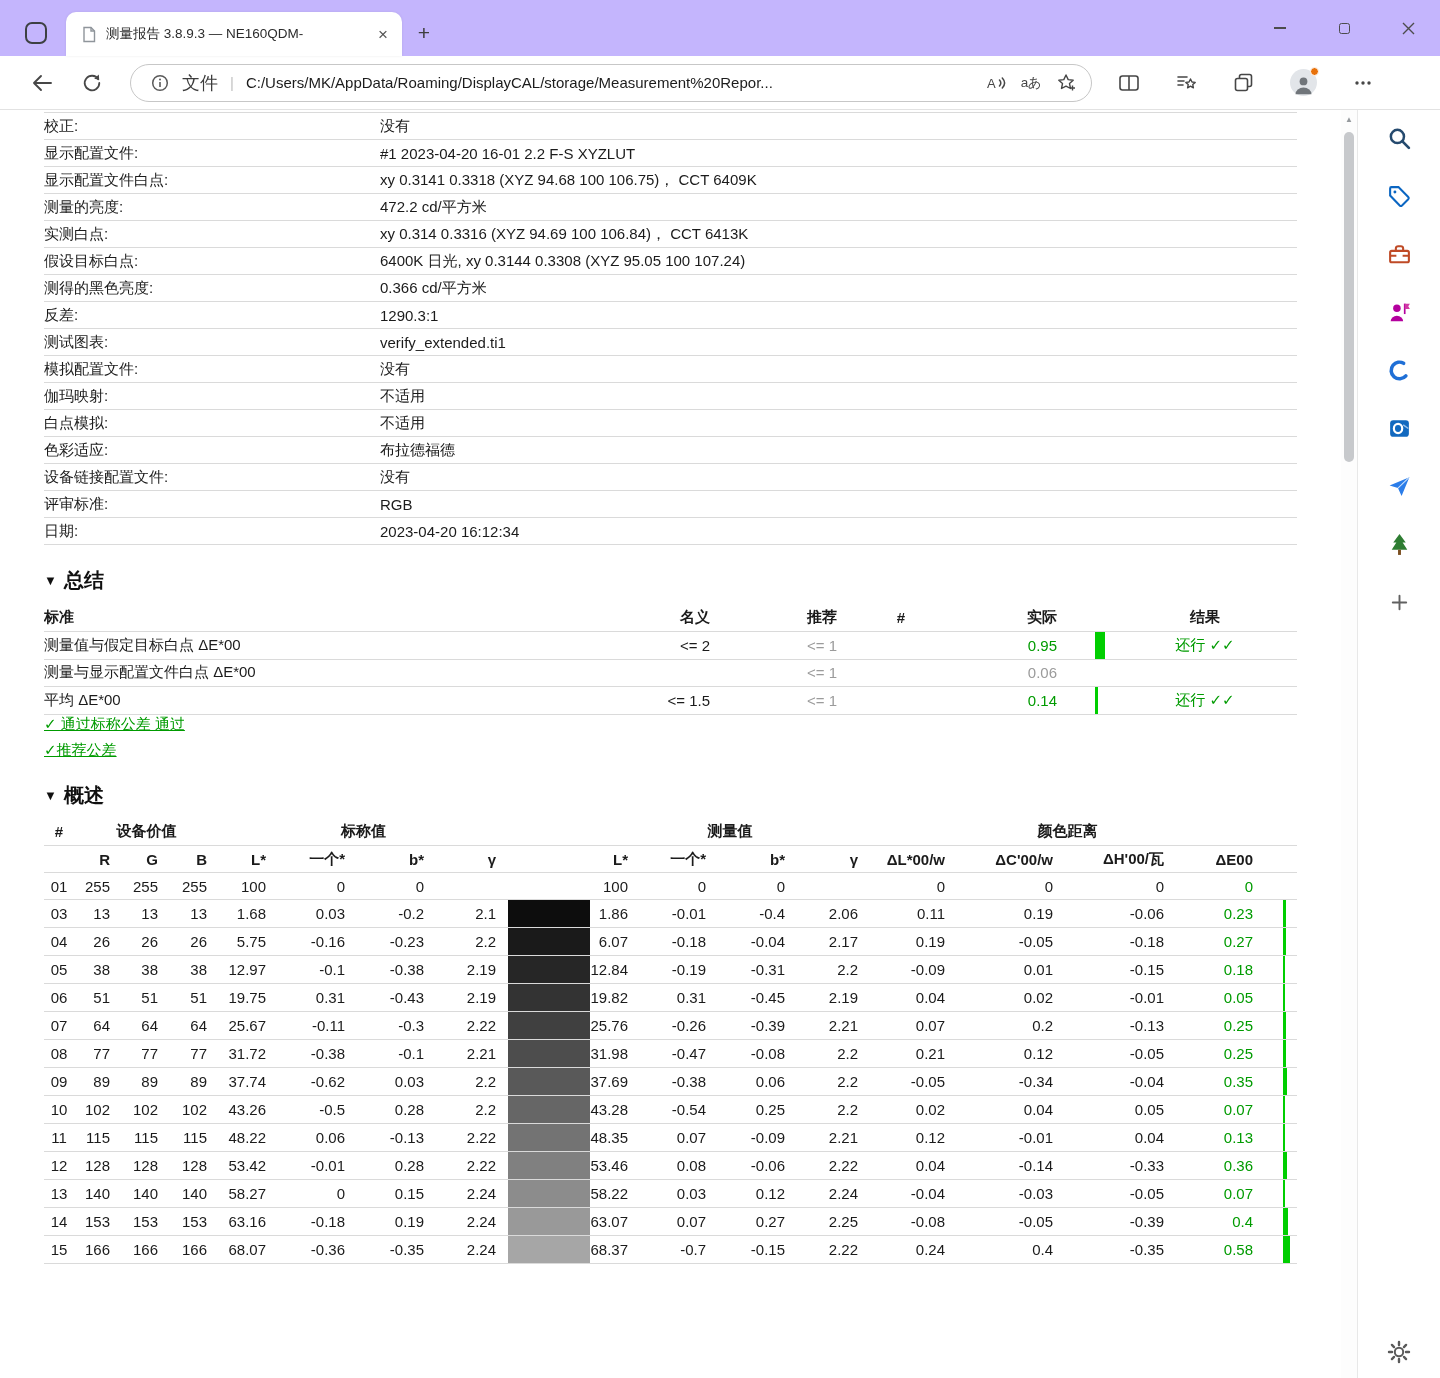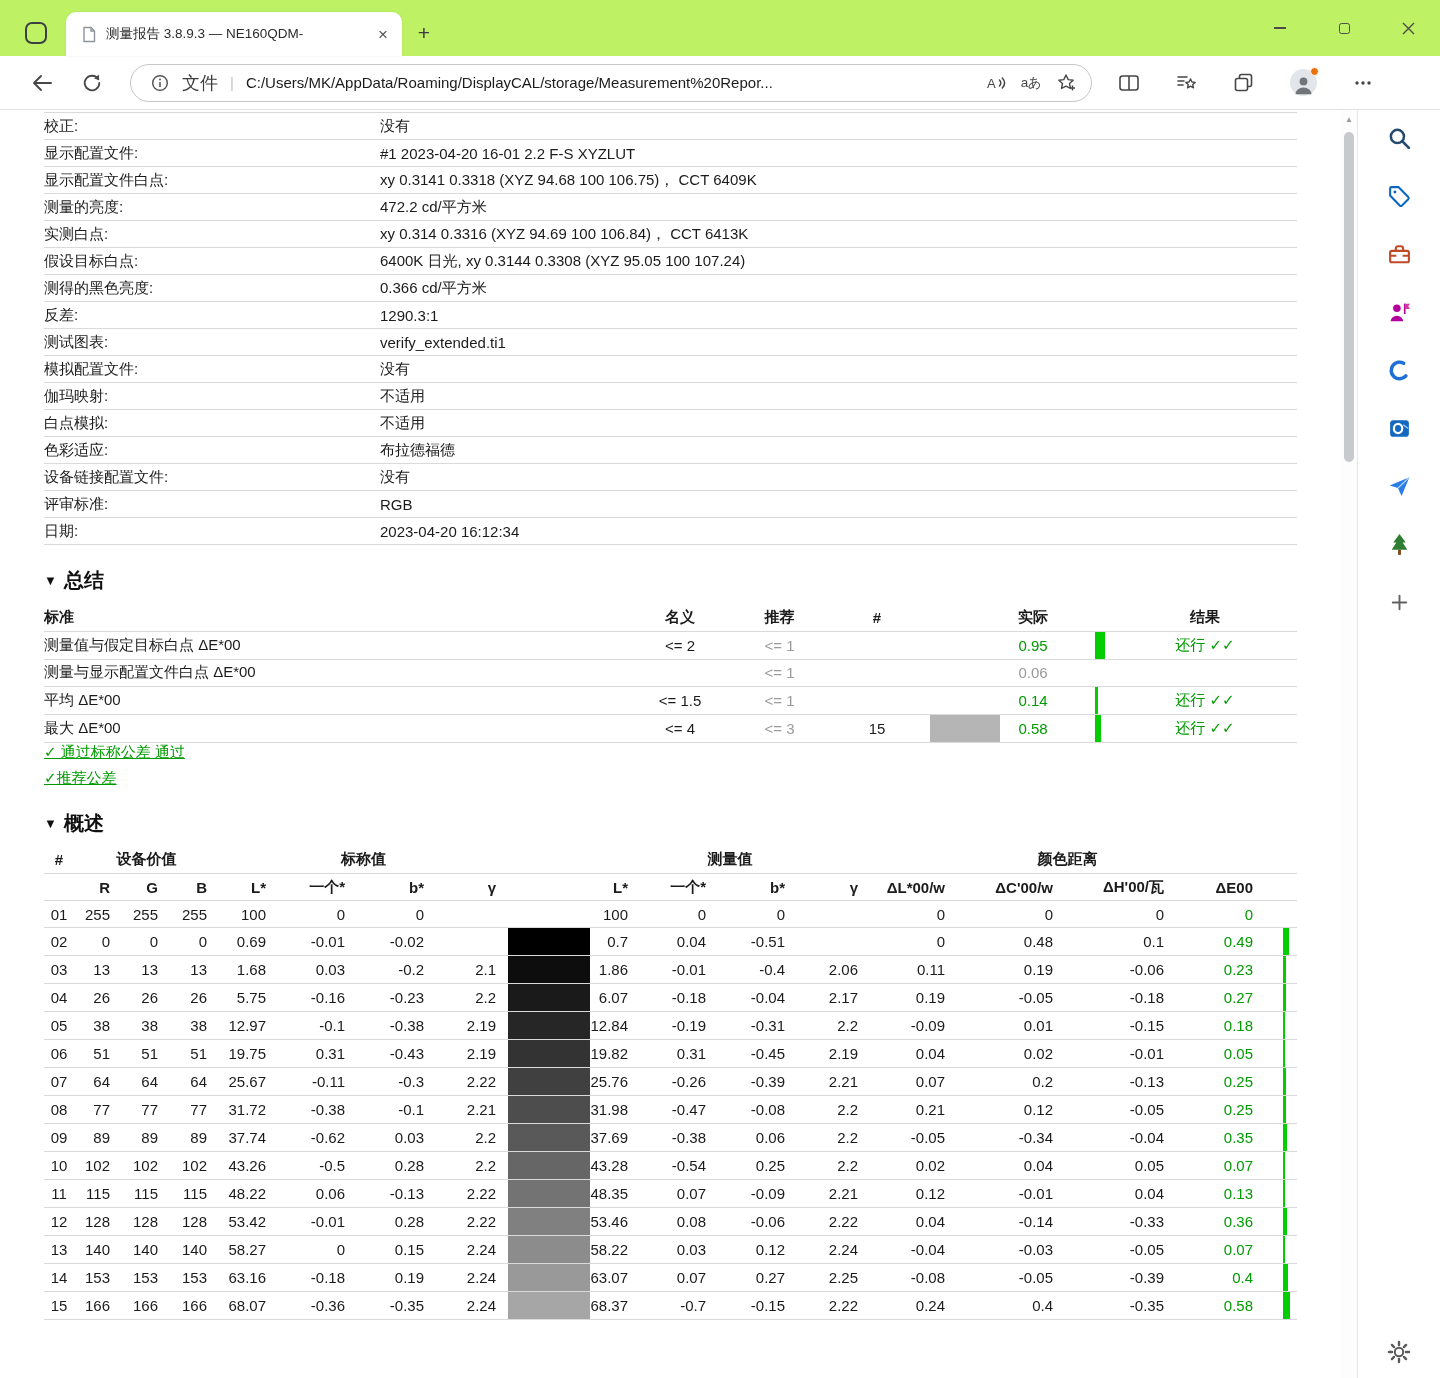--- a/index.html
+++ b/index.html
@@ -1,19 +1,19 @@
 <!DOCTYPE html>
 <html><head>
 <meta charset="utf-8">
 <style>
 *{margin:0;padding:0;box-sizing:border-box}
 html,body{width:1440px;height:1378px;overflow:hidden;background:#fff;font-family:"Liberation Sans","DejaVu Sans",sans-serif;color:#1b1b1b}
 
 
-.tabstrip{height:56px;background:#bef264;position:relative}
+.tabstrip{height:56px;background:#c4b5fd;position:relative}
 .ws-btn{position:absolute;left:25px;top:22px;width:22px;height:22px;border:2.6px solid #3d4043;border-radius:7px}
 .tab{position:absolute;left:66px;top:12px;width:336px;height:44px;background:#fff;border-radius:10px 10px 0 0;display:flex;align-items:center;gap:9px;padding:0 10px 0 15px;box-shadow:0 0 3px rgba(0,0,0,.08)}
 .tab-title{flex:1;font-size:13.5px;color:#2c2c2c;white-space:nowrap;overflow:hidden}
 .tab-close{font-size:17px;color:#555;line-height:1;padding:2px 4px;border-radius:4px}
 .newtab{position:absolute;left:412px;top:22px;width:24px;height:24px;font-size:21px;color:#3e3e3e;text-align:center;line-height:22px}
 .winctl{position:absolute;right:0;top:0;height:56px;display:flex;align-items:center}
 .winctl .wbtn{width:64px;height:56px;display:flex;align-items:center;justify-content:center}
 .min-glyph{width:12px;height:1.6px;background:#4c4c4c}
 .max-glyph{width:11px;height:11px;border:1.5px solid #4c4c4c;border-radius:2.5px}
 
@@ -43,21 +43,21 @@
 
 table{border-collapse:collapse;table-layout:fixed}
 .report td,.report th{font-size:15px;height:27px;border-bottom:1px solid #dadada;white-space:nowrap;overflow:hidden}
 .info-table{width:1253px;border-top:1px solid #dadada}
 .ilbl{width:336px;font-weight:normal}
 .sec-head{margin:22px 0 10px;font-size:20px;font-weight:bold;color:#101010}
 .sec-head .tri{font-size:13px;vertical-align:2px;margin-right:7px}
 
 .sum-table{width:1253px}
 .s-label{text-align:left}
-.s-nom,.s-rec,.s-cnt,.s-act{text-align:center;padding-right:12px}
+.s-nom,.s-rec,.s-cnt,.s-act{text-align:right;padding-right:12px}
 td.s-rec{color:#9b9b9b}
 .s-res{text-align:center}
 .green{color:#009b00}
 .gray{color:#9b9b9b}
 .s-gbar,.s-bar{padding:0}
 .graybar{width:70px;height:27px;background:#b5b5b5;margin-left:13px}
 .gbar{height:27px;background:#00ce00;margin-left:26px}
 .passes{margin-top:0}
 .passline{font-size:15px;color:#009b00;text-decoration:underline;margin-bottom:7px;width:fit-content}
 
@@ -300,34 +300,20 @@
           </tr>
           <tr>
             <td class="s-label">平均 ΔE*00</td>
             <td class="s-nom">&lt;= 1.5</td>
             <td class="s-rec">&lt;= 1</td>
             <td class="s-cnt"></td>
             <td class="s-gbar"></td>
             <td class="s-act green">0.14</td>
             <td class="s-bar">
               <div class="gbar" style="width: 3px;"></div>
-            </td>
-            <td class="s-res green">还行 ✓✓</td>
-          </tr>
-          <tr>
-            <td class="s-label">最大 ΔE*00</td>
-            <td class="s-nom">&lt;= 4</td>
-            <td class="s-rec">&lt;= 3</td>
-            <td class="s-cnt">15</td>
-            <td class="s-gbar">
-              <div class="graybar"></div>
-            </td>
-            <td class="s-act green">0.58</td>
-            <td class="s-bar">
-              <div class="gbar" style="width: 6px;"></div>
             </td>
             <td class="s-res green">还行 ✓✓</td>
           </tr>
         </tbody>
     </table>
 
     <div class="passes">
       <div class="passline">✓ 通过标称公差 通过</div>
       <div class="passline">✓推荐公差</div>
     </div>
@@ -403,42 +389,20 @@
             <td class="num">0</td>
             <td class="num">0</td>
             <td class="num"></td>
             <td class="num">0</td>
             <td class="num">0</td>
             <td class="num">0</td>
             <td class="num de">0</td>
             <td class="barcell"></td>
           </tr>
           <tr>
-            <td class="cnum">02</td>
-            <td class="num">0</td>
-            <td class="num">0</td>
-            <td class="num">0</td>
-            <td class="num">0.69</td>
-            <td class="num">-0.01</td>
-            <td class="num">-0.02</td>
-            <td class="num"></td>
-            <td class="swatch" style="background: rgb(0, 0, 0);"></td>
-            <td class="num">0.7</td>
-            <td class="num">0.04</td>
-            <td class="num">-0.51</td>
-            <td class="num"></td>
-            <td class="num">0</td>
-            <td class="num">0.48</td>
-            <td class="num">0.1</td>
-            <td class="num de">0.49</td>
-            <td class="barcell">
-              <div class="debar" style="width: 6px;"></div>
-            </td>
-          </tr>
-          <tr>
             <td class="cnum">03</td>
             <td class="num">13</td>
             <td class="num">13</td>
             <td class="num">13</td>
             <td class="num">1.68</td>
             <td class="num">0.03</td>
             <td class="num">-0.2</td>
             <td class="num">2.1</td>
             <td class="swatch" style="background: rgb(13, 13, 13);"></td>
             <td class="num">1.86</td>

